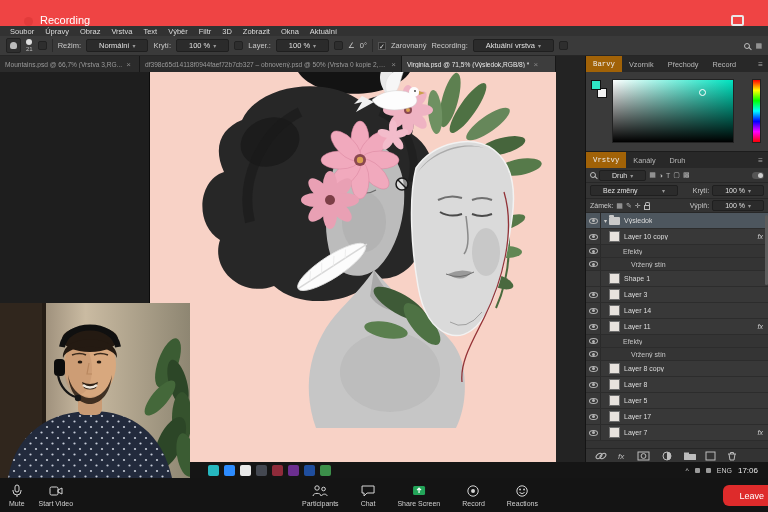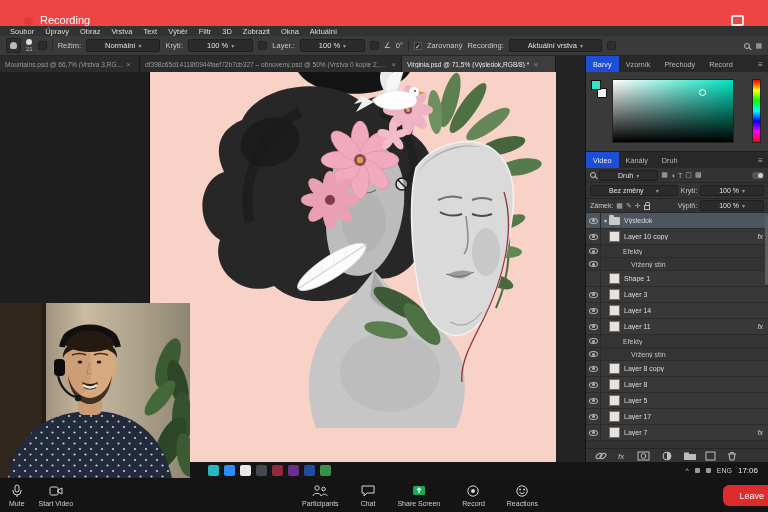--- a/index.html
+++ b/index.html
@@ -17,21 +17,21 @@
   
   .menubar { position:absolute; top:26px; left:0; right:0; height:10px; background:#323232;
              display:flex; align-items:center; gap:11px; padding-left:10px;
              font-size:7.5px; color:#dcdcdc; z-index:5; }
   .mitem { white-space:nowrap; }
 
   
   .optionsbar { position:absolute; top:36px; left:0; right:0; height:20px; background:#3a3a3a;
                 border-bottom:1px solid #262626; display:flex; align-items:center; gap:5px;
                 padding:0 6px; font-size:7.5px; color:#c9c9c9; z-index:5; }
-  .opt-dd { background:#2b2b2b; border:1px solid #1f1f1f; border-radius:2px; padding:1px 18px;
+  .opt-dd { background:#2b2b2b; border:1px solid #1f1f1f; border-radius:2px; padding:1px 12px;
             display:inline-flex; align-items:center; gap:3px; color:#e0e0e0; white-space:nowrap; }
   .caret { font-size:6px; color:#999; }
   .vsep { width:1px; height:13px; background:#2a2a2a; }
   .tool-chip { width:15px; height:15px; background:#2e2e2e; border:1px solid #222; border-radius:2px;
                display:flex; align-items:center; justify-content:center; }
   .tool-chip i { display:block; width:7px; height:7px; background:#bbb; border-radius:50% 50% 2px 2px; }
   .brush { display:flex; flex-direction:column; align-items:center; line-height:1; }
   .brush b { display:block; width:6px; height:6px; border-radius:50%; background:#ddd; margin-bottom:1px; }
   .brush span { font-size:6px; color:#bbb; }
   .mini-ic { width:9px; height:9px; background:#2e2e2e; border:1px solid #222; border-radius:2px; }
@@ -60,21 +60,21 @@
                background:#232323; z-index:1; }
   #artwork   { position:absolute; left:0; top:0; display:block; }
 
   
   #rightpanels { position:absolute; top:56px; left:585px; width:183px; height:406px;
                  background:#333; border-left:1px solid #141414; display:flex;
                  flex-direction:column; z-index:2; }
   .panel-tabs { height:16px; background:#282828; display:flex; align-items:stretch;
                 font-size:7.3px; color:#b8b8b8; flex:0 0 16px; }
   .ptab { display:flex; align-items:center; padding:0 7px; }
-  .ptab.active { background:#1d4ed8; color:#ededed; }
+  .ptab.active { background:#a16207; color:#ededed;font-family:Liberation Mono, monospace; }
   .pmenu { margin-left:auto; display:flex; align-items:center; padding-right:5px; color:#aaa; font-size:8px; }
 
   .colors-body { position:relative; height:80px; background:#3a3a3a; flex:0 0 80px;
                  border-bottom:1px solid #1c1c1c; }
   .fg-swatch { position:absolute; left:5px; top:8px; width:10px; height:10px; border:1px solid #111; z-index:2; }
   .bg-swatch { position:absolute; left:11px; top:16px; width:10px; height:10px;
                background:#f2f2f2; border:1px solid #111; }
   .satval { position:absolute; left:26px; top:7px; width:122px; height:64px; border:1px solid #222;
             background:linear-gradient(to bottom, rgba(0,0,0,0), #000),
                        linear-gradient(to right, #fff, #00e3c0); }
@@ -370,21 +370,21 @@
     <div class="colors-body">
       <span class="fg-swatch" style="background:#2fe6c5;"></span>
       <span class="bg-swatch"></span>
       <div class="satval">
         <span class="sv-picker"></span>
       </div>
       <div class="huebar"></div>
     </div>
 
     <div class="panel-tabs">
-      <span class="ptab active">Video</span>
+      <span class="ptab active">Vrstvy</span>
       <span class="ptab">Kanály</span>
       <span class="ptab">Druh</span>
       <span class="pmenu">≡</span>
     </div>
 
     <div class="lp-row lp-filter">
       <span class="mag"></span>
       <span class="opt-dd">
         <span>Druh</span>
         <span class="caret">▾</span>

